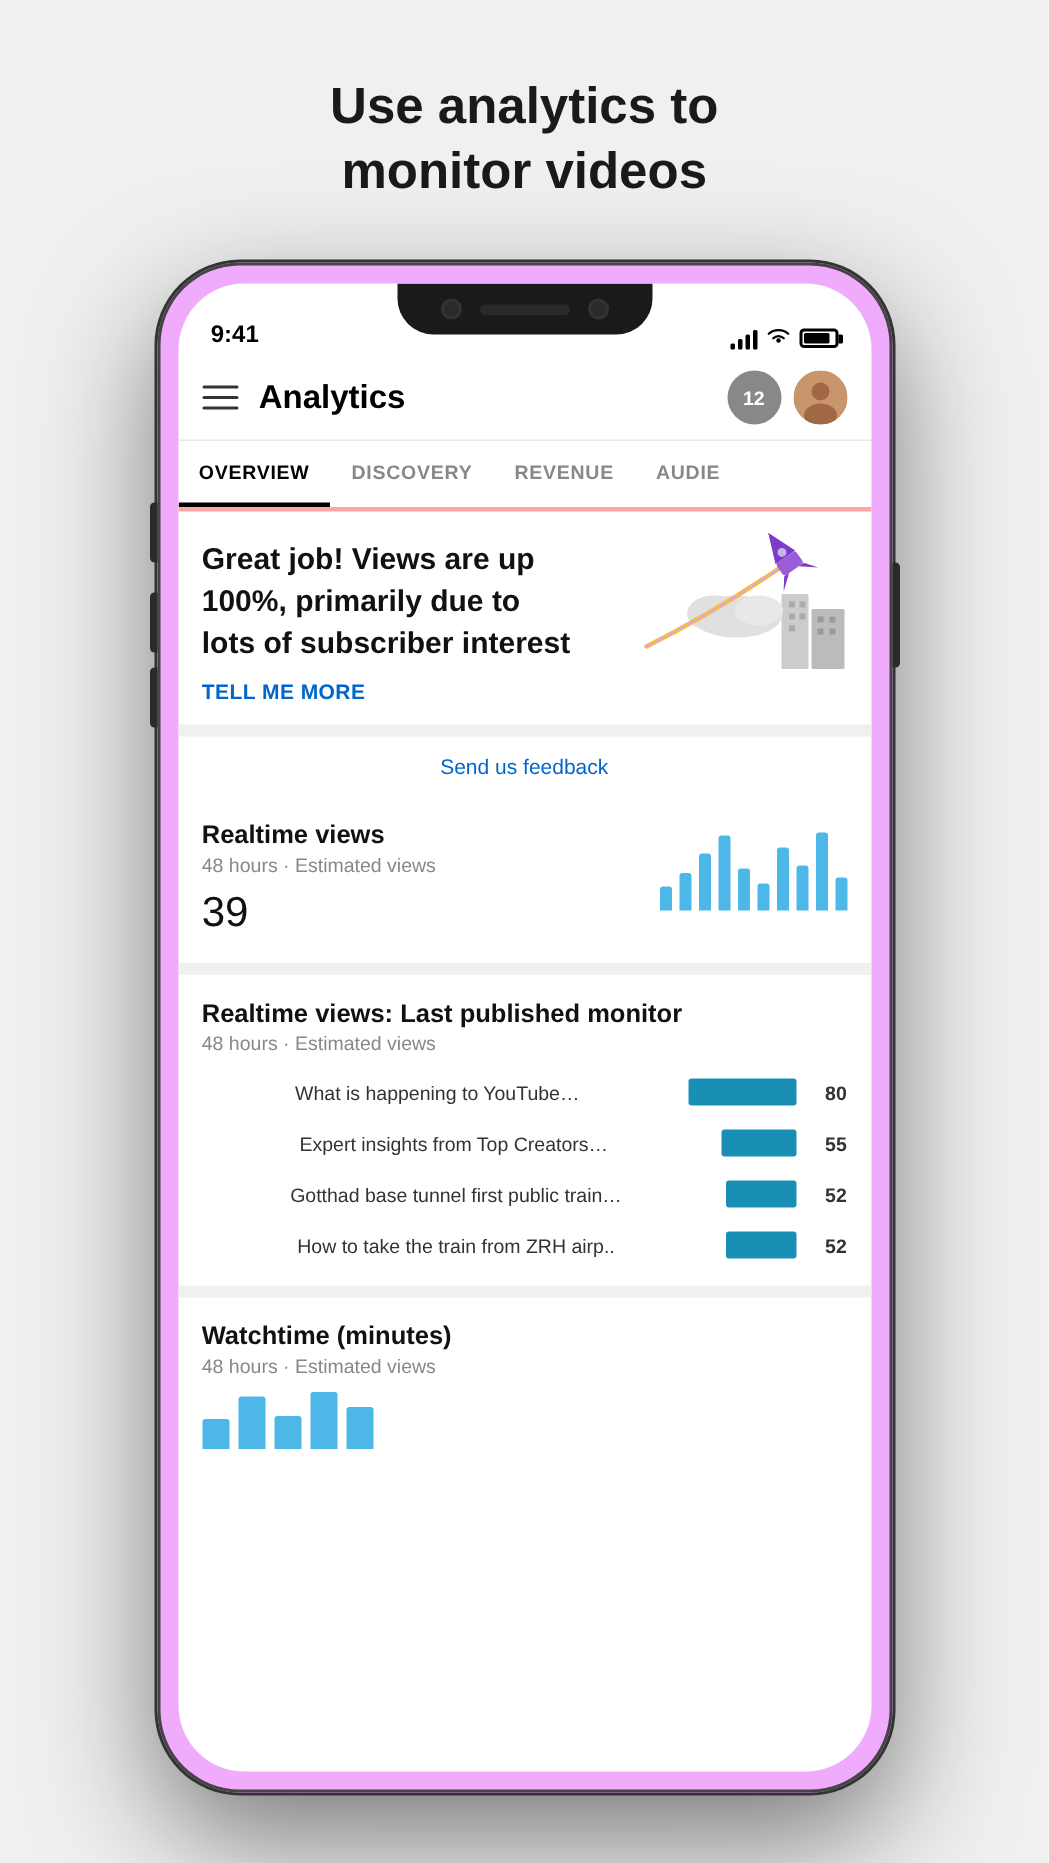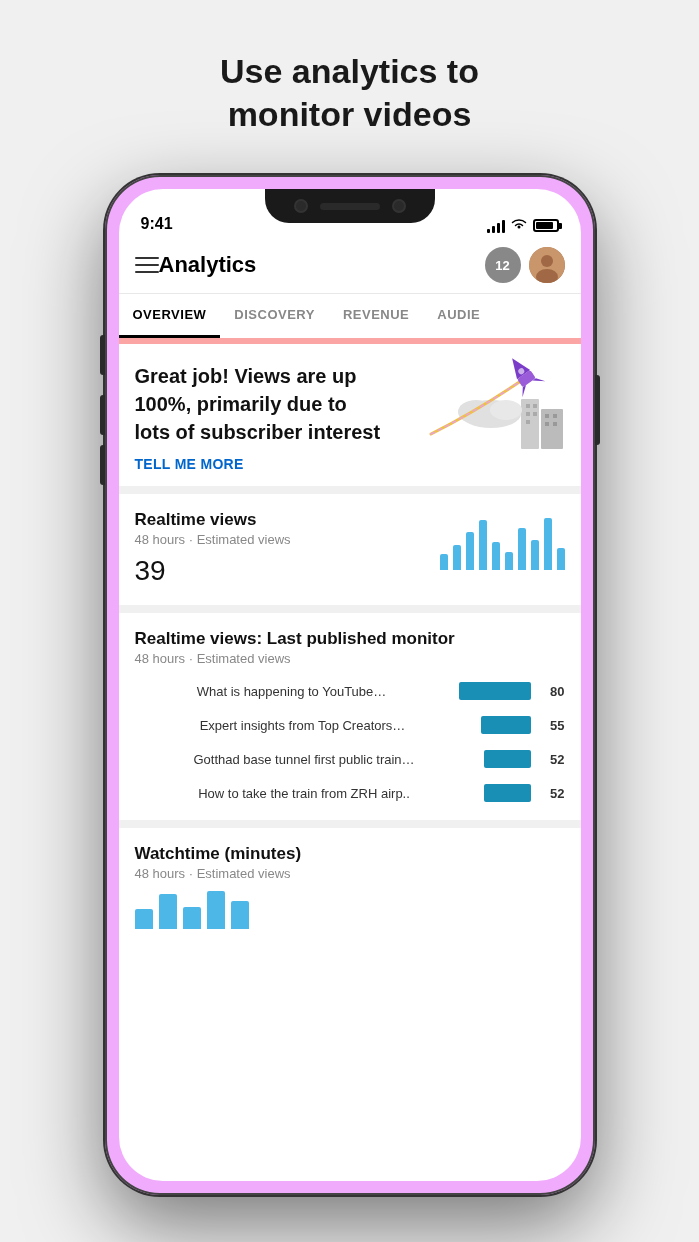--- a/index.html
+++ b/index.html
@@ -197,20 +197,21 @@
       width: 100%;
       height: 2px;
       background: #333;
       border-radius: 1px;
     }
 
     .app-title {
       font-size: 22px;
       font-weight: 700;
       color: #000;
+      margin-left: 14px;
       flex: 1;
     }
 
     .notification-badge {
       width: 36px;
       height: 36px;
       background: #888;
       border-radius: 50%;
       display: flex;
       align-items: center;
@@ -240,21 +241,21 @@
       align-items: center;
       justify-content: center;
       font-size: 14px;
       color: #fff;
       font-weight: 600;
     }
 
     
     .tabs {
       display: flex;
-      border-bottom: 6px solid #fca5a5;
+      border-bottom: 3px solid #fca5a5;
       overflow: hidden;
     }
 
     .tab {
       padding: 13px 14px;
       font-size: 13px;
       font-weight: 600;
       color: #888;
       letter-spacing: 0.5px;
       text-transform: uppercase;
@@ -519,20 +520,21 @@
                 <rect x="-8" y="8" width="16" height="10" fill="#9b5cd9" rx="2"></rect>
                 <polygon points="-8,18 -14,26 -4,18" fill="#7b3cc9"></polygon>
                 <polygon points="8,18 14,26 4,18" fill="#7b3cc9"></polygon>
                 <circle cx="0" cy="4" r="3" fill="#fff" opacity="0.6"></circle>
               </g>
             </svg>
           </div>
           <div class="tell-me-more">TELL ME MORE</div>
         </div>
 
+        <div class="feedback-link">Send us feedback</div>
 
         <div class="section">
           <div class="section-title">Realtime views</div>
           <div class="section-subtitle">48 hours · Estimated views</div>
           <div class="chart-area">
             <div class="bar" style="width:8px; height:16px;"></div>
             <div class="bar" style="width:8px; height:25px;"></div>
             <div class="bar" style="width:8px; height:38px;"></div>
             <div class="bar" style="width:8px; height:50px;"></div>
             <div class="bar" style="width:8px; height:28px;"></div>

